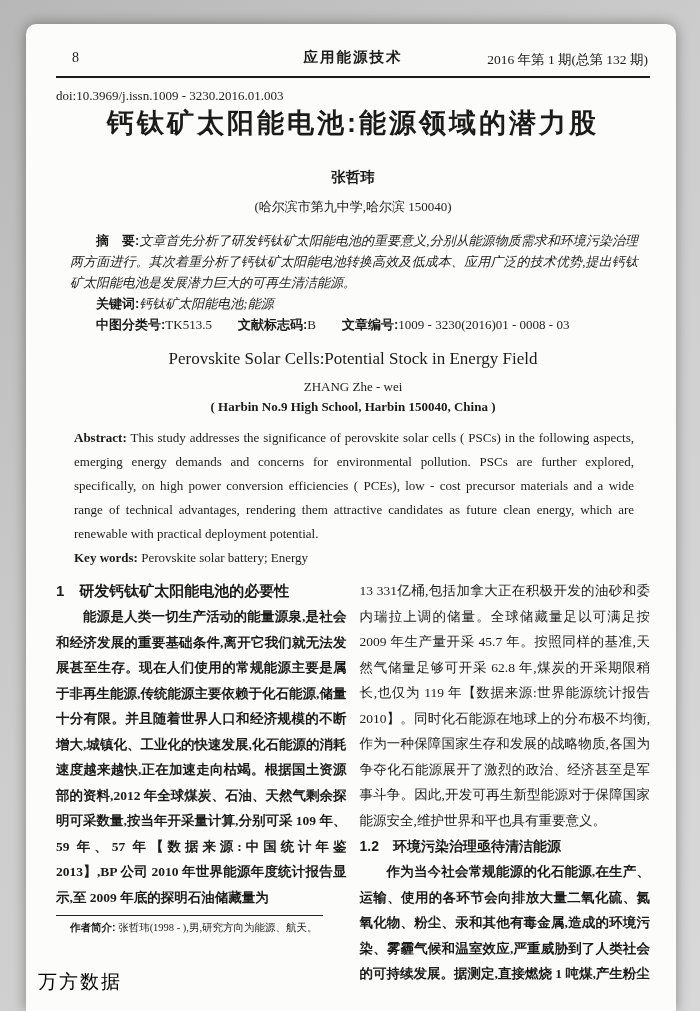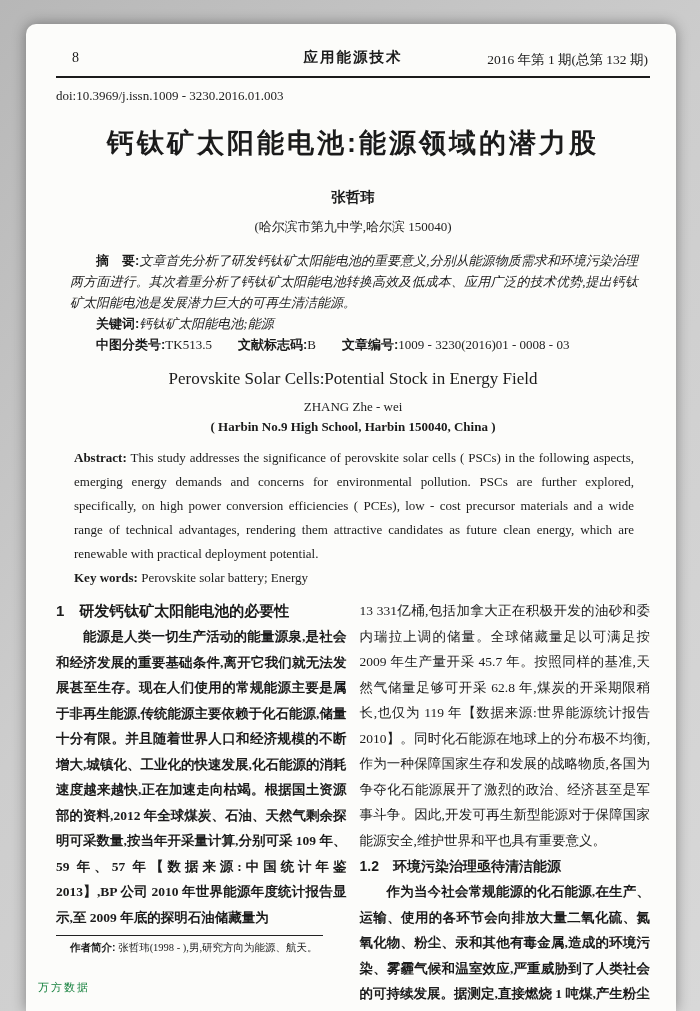--- a/index.html
+++ b/index.html
@@ -16,21 +16,21 @@
     padding:24px 26px 0 30px;box-sizing:border-box;overflow:hidden;
   }
   .hei{font-family:"Liberation Sans","DejaVu Sans",sans-serif;}
   
   .journal-header{position:relative;height:24px;border-bottom:2px solid #1b1b1b;padding-bottom:4px;}
   .pagenum{position:absolute;left:16px;top:2px;font-size:14px;}
   .jtitle{display:block;text-align:center;font-weight:bold;font-size:14.5px;letter-spacing:2px;}
   .issue{position:absolute;right:2px;top:3px;font-size:13.5px;}
   .doi{margin-top:10px;font-size:13px;height:16px;}
   
-  .title-cn{margin:20px 0 0 0;text-align:center;font-size:27px;font-weight:700;letter-spacing:3px;
+  .title-cn{margin:0 0 0 0;text-align:center;font-size:27px;font-weight:700;letter-spacing:3px;
     font-family:"Liberation Sans","DejaVu Sans",sans-serif;height:38px;line-height:38px;}
   .author-cn{margin-top:26px;text-align:center;font-size:14.5px;font-weight:bold;height:18px;}
   .affil-cn{margin-top:12px;text-align:center;font-size:13px;height:18px;}
   
   .abstract-cn{margin:14px 12px 0 14px;font-size:13px;line-height:21px;text-align:justify;font-style:italic;}
   .abstract-cn .hei,.kw-cn .hei,.class-line .hei{font-style:normal;font-weight:bold;font-size:13px;}
   .abstract-cn{text-indent:2em;}
   .kw-cn{margin:0 12px 0 14px;padding-left:2em;font-size:13px;line-height:21px;font-style:italic;}
   .class-line{margin:0 12px 0 14px;padding-left:2em;font-size:13px;line-height:21px;}
   .class-line .pair{margin-right:26px;white-space:nowrap;}
@@ -51,21 +51,21 @@
     font-family:"Liberation Sans","DejaVu Sans",sans-serif;}
   .body-p{margin:0;font-size:13.5px;line-height:25.5px;text-align:justify;}
   .indent{text-indent:2em;font-weight:bold;}
   
   .footnote{margin-top:5px;}
   .fn-rule{border:0;border-top:1.5px solid #222;margin:0 0 3px 0;width:92%;}
   .fn-line{font-size:10.5px;line-height:17px;padding-left:14px;}
   .fn-line .hei{font-weight:bold;}
   .fn-gap{display:inline-block;width:22px;}
   
-  .watermark{position:absolute;left:12px;bottom:16px;font-size:11px;color:#15803d;
+  .watermark{position:absolute;left:12px;bottom:16px;font-size:19px;color:#000000;
     letter-spacing:2px;font-family:"Liberation Sans","DejaVu Sans",sans-serif;}
 </style>
 </head>
 <body>
 
 <div class="page">
 
   <div class="journal-header">
     <span class="pagenum">8</span>
     <span class="jtitle">应用能源技术</span>

